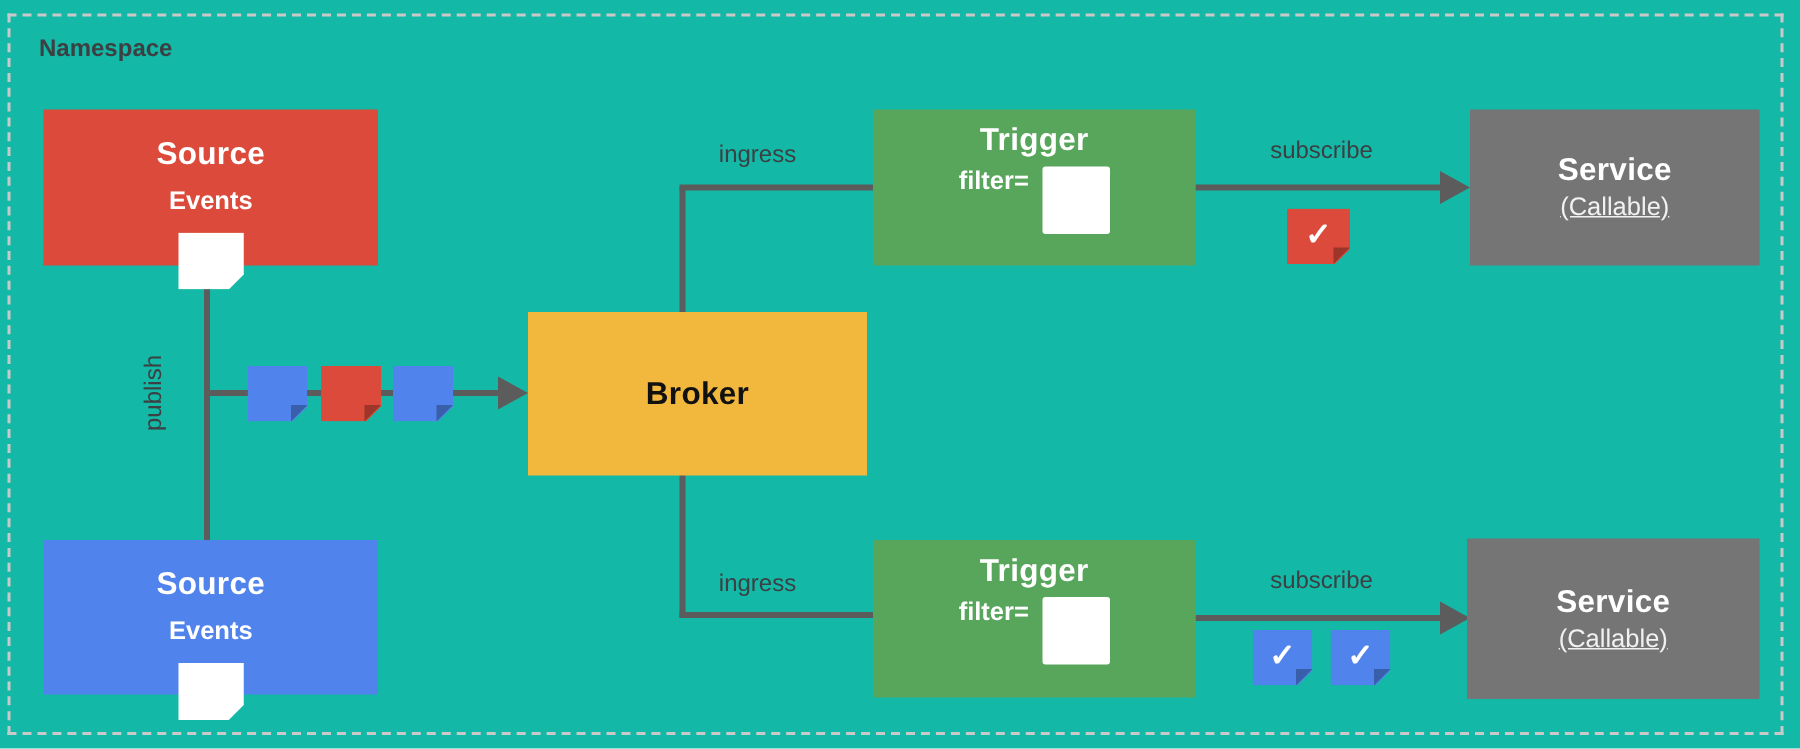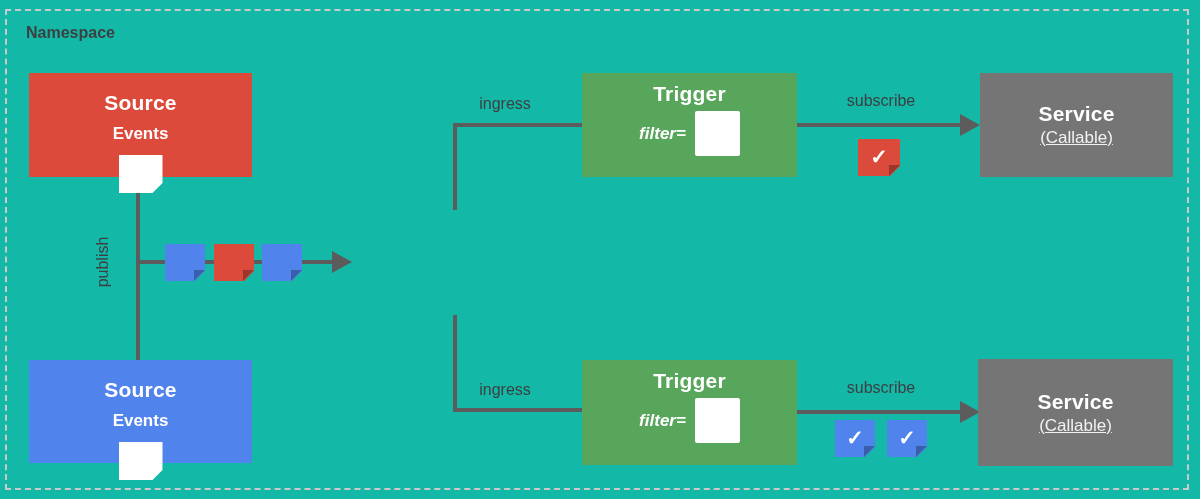--- a/index.html
+++ b/index.html
@@ -39,21 +39,21 @@
   .events-row { display: flex; align-items: center; gap: 11px; margin-top: 9px; flex-direction: column; }
   .events-label { font-size: 17px; font-weight: bold; color: #ffffff; }
 
   .broker { left: 352px; top: 208px; width: 226px; height: 109px; background: var(--c-yellow, #F2B83D); justify-content: center; }
   .broker .box-title { color: #111111; margin-top: 0; }
 
   .trigger-top    { left: 582px; top: 73px;  width: 215px; height: 104px; background: var(--c-green, #58A55C); }
   .trigger-bottom { left: 582px; top: 360px; width: 215px; height: 105px; background: var(--c-green, #58A55C); }
   .trigger-top .box-title, .trigger-bottom .box-title { margin-top: 9px; }
 
-  .filter-row { display: flex; align-items: center; gap: 9px; margin-top: 5px; font-style: italic; }
+  .filter-row { display: flex; align-items: flex-start; gap: 9px; margin-top: 5px; }
   .filter-label { font-size: 17px; font-weight: bold; color: #ffffff; }
 
   .service-top    { left: 980px; top: 73px;  width: 193px; height: 104px; background: var(--c-gray, #757575); justify-content: center; }
   .service-bottom { left: 978px; top: 359px; width: 195px; height: 107px; background: var(--c-gray, #757575); justify-content: center; }
   .service-sub { font-size: 17px; color: #F1F1F1; margin-top: 2px; text-decoration: underline; }
 
   
   .line { position: absolute; background: var(--c-line, #5C5C5C); }
   .v-publish        { left: 136px; top: 177px; width: 4px;   height: 185px; }
   .h-publish        { left: 136px; top: 260px; width: 198px; height: 4px; }
@@ -171,20 +171,23 @@
   </div>
 
   <div class="box source-blue">
     <div class="box-title">Source</div>
     <div class="events-row">
       <span class="events-label">Events</span>
       <span class="note white events-note"></span>
     </div>
   </div>
 
+  <div class="box broker">
+    <div class="box-title">Broker</div>
+  </div>
 
   <div class="box trigger-top">
     <div class="box-title">Trigger</div>
     <div class="filter-row">
       <span class="filter-label">filter=</span>
       <span class="filter-icon">
         <span class="note red"></span>
       </span>
     </div>
   </div>

